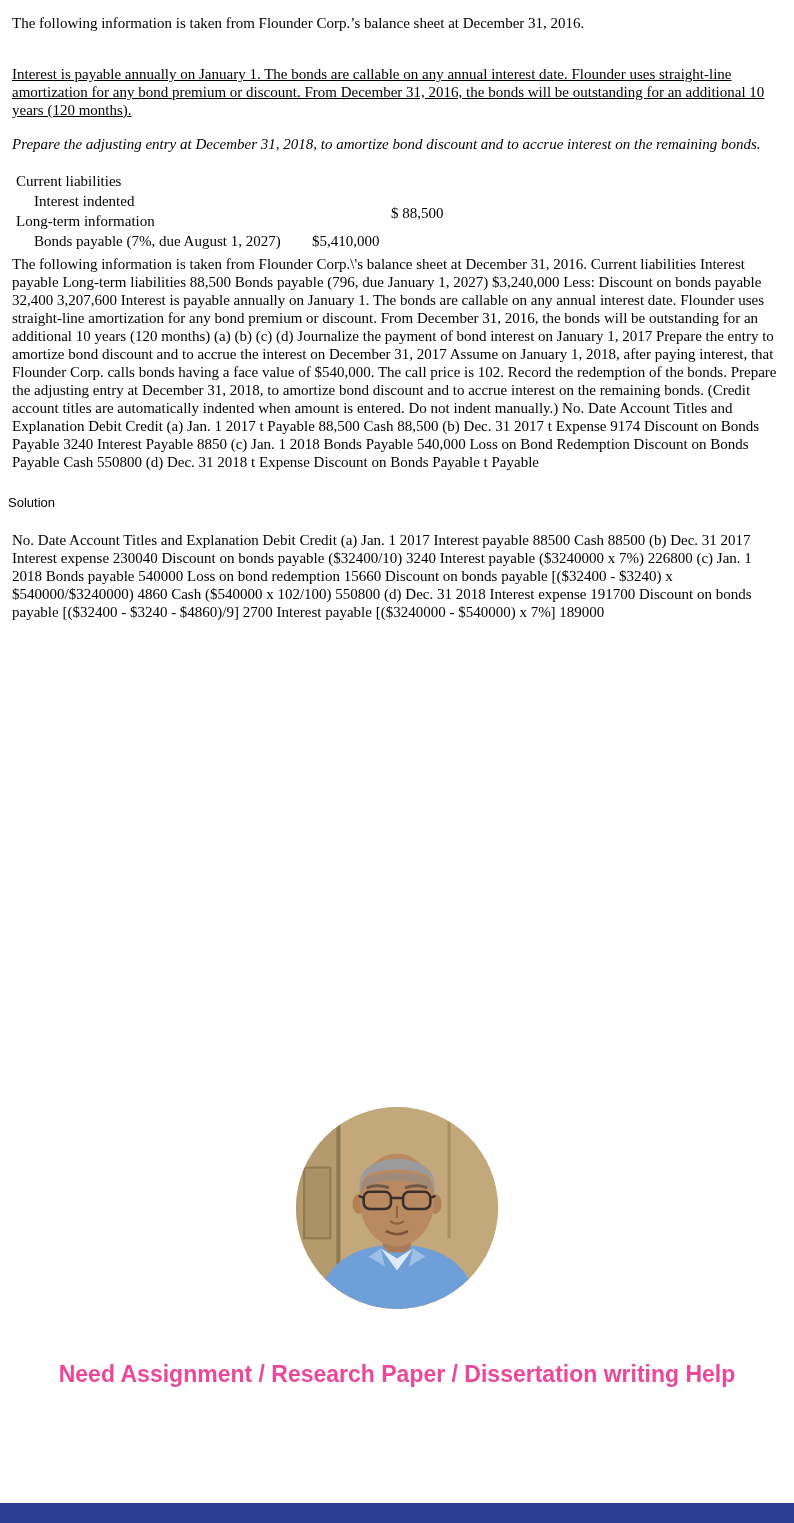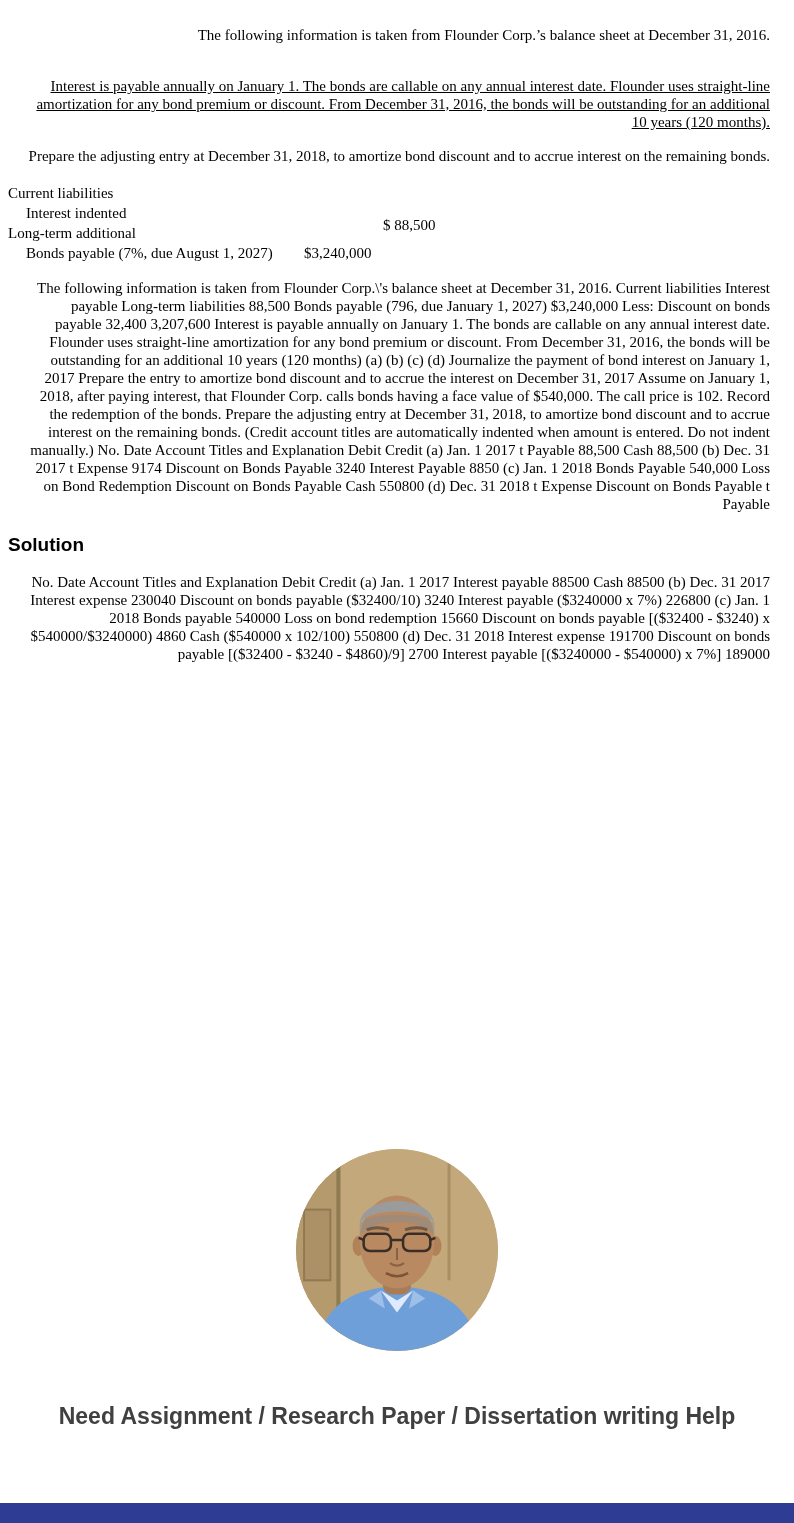--- a/index.html
+++ b/index.html
@@ -9,38 +9,38 @@
     width: 794px;
     height: 1523px;
     background: #ffffff;
     overflow: hidden;
     font-family: "Liberation Serif", serif;
     font-size: 15px;
     line-height: 18px;
     color: #000000;
   }
   .content { padding: 10px 8px 0 8px; }
-  p { margin: 16px; text-align: right; }
+  p { margin: 4px; }
   .intro-line { margin-bottom: 33px; }
   .terms-para { margin-bottom: 16px; text-decoration: underline; }
-  .task-para { margin-bottom: 18px; }
+  .task-para { margin-bottom: 18px; font-style: italic; }
 
   .balance-sheet { margin-bottom: 2px; }
-  .bs-row { position: relative; height: 20px; line-height: 20px; white-space: nowrap; }
+  .bs-row { position: relative; height: 20px; line-height: 20px; white-space: nowrap; margin-left: 8px; }
   .bs-label.indent { padding-left: 18px; }
   .bs-amt1 { position: absolute; left: 296px; top: 0; }
   .bs-amt2 { position: absolute; left: 375px; top: 12px; }
 
   .question-block { margin-bottom: 0; }
 
   .solution-heading {
     margin: 22px 0 0 0;
     font-family: "Liberation Sans", sans-serif;
-    font-weight: 700;
-    font-size: 19px;
+    font-weight: 400;
+    font-size: 13px;
     line-height: 20px;
   }
   .solution-body { margin-top: 18px; }
 
   .avatar-wrap {
     margin-top: 486px;
     display: flex;
     justify-content: center;
   }
   .avatar {
@@ -52,21 +52,21 @@
   }
 
   .footer {
     margin: 50px auto 0 auto;
     max-width: 700px;
     text-align: center;
     font-family: "Liberation Sans", sans-serif;
     font-weight: 700;
     font-size: 23px;
     line-height: 30px;
-    color: #404040;
+    color: #ec4899;
   }
 
   .bottom-bar {
     position: absolute;
     left: 0;
     bottom: 0;
     width: 100%;
     height: 20px;
     background: #2e3d93;
   }
@@ -85,25 +85,25 @@
 
     <div class="balance-sheet">
       <div class="bs-row">
         <span class="bs-label">Current liabilities</span>
       </div>
       <div class="bs-row">
         <span class="bs-label indent">Interest indented</span>
         <span class="bs-amt2">$ 88,500</span>
       </div>
       <div class="bs-row">
-        <span class="bs-label">Long-term additional</span>
+        <span class="bs-label">Long-term information</span>
       </div>
       <div class="bs-row">
         <span class="bs-label indent">Bonds payable (7%, due August 1, 2027)</span>
-        <span class="bs-amt1">$3,240,000</span>
+        <span class="bs-amt1">$5,410,000</span>
       </div>
     </div>
 
     <p class="question-block">The following information is taken from Flounder Corp.\'s balance sheet at December 31, 2016. Current liabilities Interest payable Long-term liabilities 88,500 Bonds payable (796, due January 1, 2027) $3,240,000 Less: Discount on bonds payable 32,400 3,207,600 Interest is payable annually on January 1. The bonds are callable on any annual interest date. Flounder uses straight-line amortization for any bond premium or discount. From December 31, 2016, the bonds will be outstanding for an additional 10 years (120 months) (a) (b) (c) (d) Journalize the payment of bond interest on January 1, 2017 Prepare the entry to amortize bond discount and to accrue the interest on December 31, 2017 Assume on January 1, 2018, after paying interest, that Flounder Corp. calls bonds having a face value of $540,000. The call price is 102. Record the redemption of the bonds. Prepare the adjusting entry at December 31, 2018, to amortize bond discount and to accrue interest on the remaining bonds. (Credit account titles are automatically indented when amount is entered. Do not indent manually.) No. Date Account Titles and Explanation Debit Credit (a) Jan. 1 2017 t Payable 88,500 Cash 88,500 (b) Dec. 31 2017 t Expense 9174 Discount on Bonds Payable 3240 Interest Payable 8850 (c) Jan. 1 2018 Bonds Payable 540,000 Loss on Bond Redemption Discount on Bonds Payable Cash 550800 (d) Dec. 31 2018 t Expense Discount on Bonds Payable t Payable</p>
 
     <h2 class="solution-heading">Solution</h2>
 
     <p class="solution-body">No. Date Account Titles and Explanation Debit Credit (a) Jan. 1 2017 Interest payable 88500 Cash 88500 (b) Dec. 31 2017 Interest expense 230040 Discount on bonds payable ($32400/10) 3240 Interest payable ($3240000 x 7%) 226800 (c) Jan. 1 2018 Bonds payable 540000 Loss on bond redemption 15660 Discount on bonds payable [($32400 - $3240) x $540000/$3240000) 4860 Cash ($540000 x 102/100) 550800 (d) Dec. 31 2018 Interest expense 191700 Discount on bonds payable [($32400 - $3240 - $4860)/9] 2700 Interest payable [($3240000 - $540000) x 7%] 189000</p>
 
     <div class="avatar-wrap">

